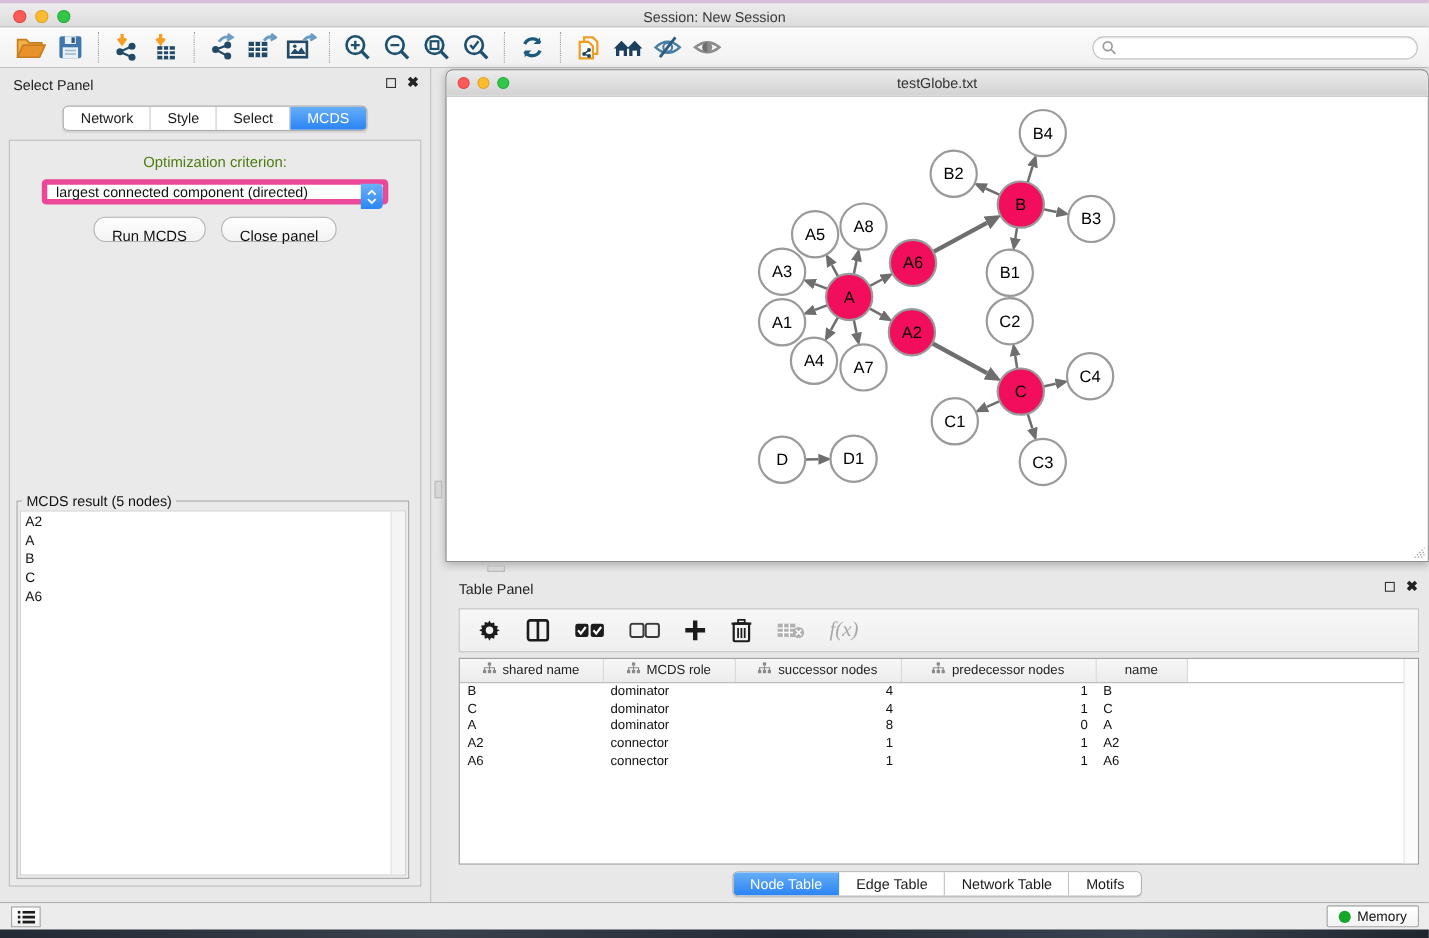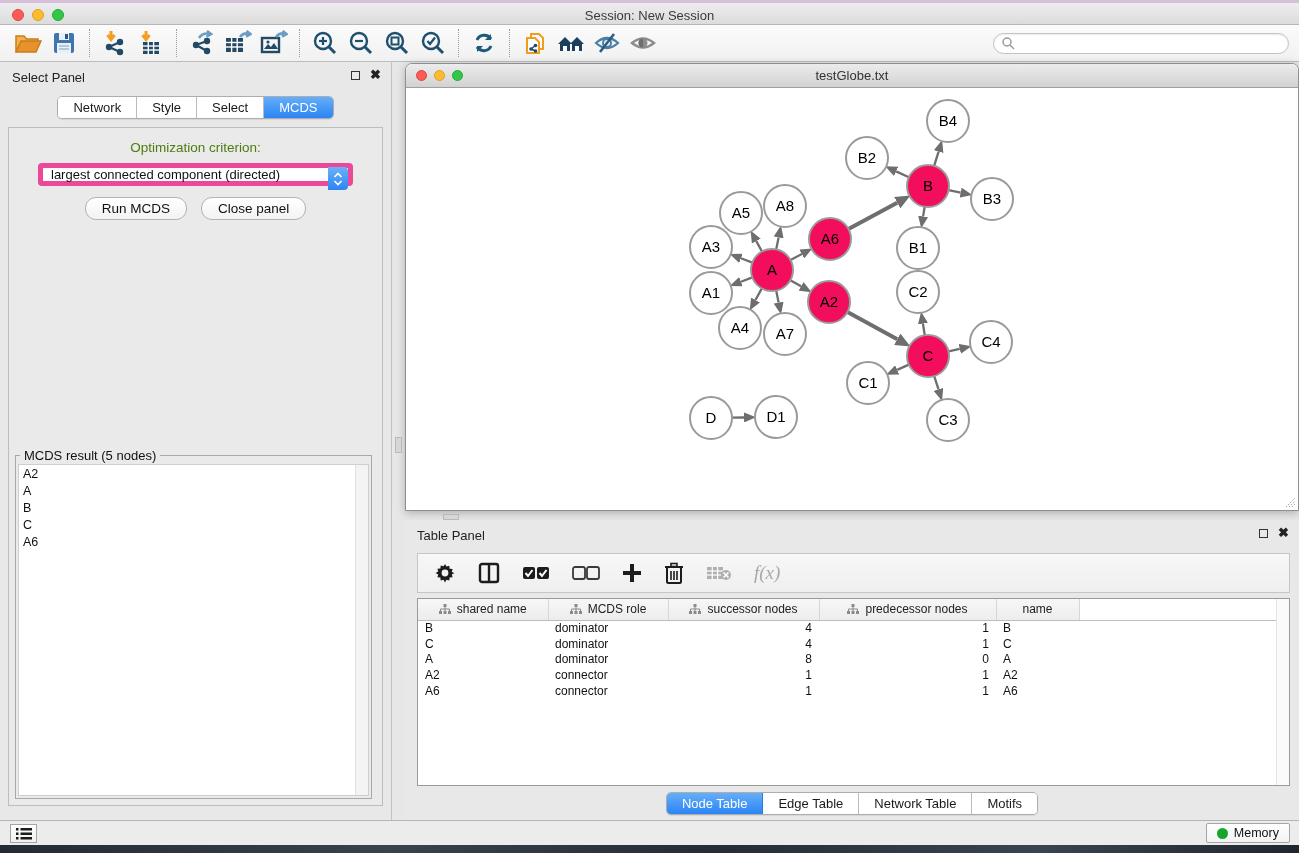--- a/index.html
+++ b/index.html
@@ -52,21 +52,21 @@
   .opt-label { text-align:center; margin-top:12px; font-size:13.5px; color:#4d7c0f; }
   .dropdown { margin:8px auto 0 auto; width:315px; height:23px; background:#fff;
     border:5px solid #ec4899; border-radius:4px; position:relative;
     font-size:13px; color:#111; display:flex; align-items:center; padding-left:8px; }
   .dropdown .stepper { position:absolute; right:0; top:-1px; width:20px; height:23px;
     background:linear-gradient(#6cb1f9,#2b85f5); border-radius:0 4px 4px 0;
     display:flex; flex-direction:column; align-items:center; justify-content:center; color:#fff; }
   .stepper svg { display:block; }
   .btn-row { display:flex; justify-content:center; gap:14px; margin-top:11px; }
   .mac-btn { background:linear-gradient(#ffffff,#f3f3f3); border:1px solid #b3b3b3; border-radius:11px;
-    font-size:13.5px; color:#111; padding:3px 16px; height:23px; line-height:15px; }
+    font-size:13.5px; color:#111; padding:9px 16px; height:23px; line-height:15px; }
 
   .result-group { position:absolute; left:6px; right:10px; top:327px; bottom:6px;
     border:1px solid #a8a8a8;padding-left:10px; }
   .result-legend { position:absolute; top:-8px; left:4px; background:#eaeaea; padding:0 4px;
     font-size:13px; color:#111; }
   .result-list { position:absolute; left:2px; right:2px; top:8px; bottom:2px; background:#fff;
     border:1px solid #cfcfcf; overflow:hidden; }
   .result-scroll { position:absolute; right:0; top:0; bottom:0; width:13px; background:#f4f4f4; border-left:1px solid #e0e0e0; }
   .result-item { font-size:12.5px; color:#111; padding:1.5px 0 1.5px 4px; }
 
@@ -89,21 +89,21 @@
   .tp-toolbar { position:absolute; left:12px; right:9px; top:33px; height:40px;
     background:linear-gradient(#f7f7f7,#efefef); border:1px solid #c6c6c6;
     display:flex; align-items:center; gap:22px; padding-left:16px; }
   .tp-fx { font-family:Liberation Serif, serif; font-style:italic; font-size:19px; color:#a8a8a8; }
   .tp-tablebox { position:absolute; left:12px; right:9px; top:78px; height:188px; background:#fff; border:1px solid #9a9a9a; overflow:hidden; }
   .tp-scroll { position:absolute; right:0; top:0; bottom:0; width:13px; background:#fbfbfb; border-left:1px solid #e3e3e3; }
   table.node-table { border-collapse:collapse; table-layout:fixed; width:868px; font-size:12px; color:#111; }
   table.node-table th { height:21px; background:linear-gradient(#f7f7f7,#ececec);
     border-right:1px solid #d7d7d7; border-bottom:1px solid #bdbdbd;
     font-weight:normal; font-size:12px; color:#222; text-align:center; vertical-align:middle; }
-  table.node-table th .th-inner { display:flex; align-items:center; justify-content:center; gap:6px; }
+  table.node-table th .th-inner { display:flex; align-items:flex-start; justify-content:center; gap:6px; }
   table.node-table th.no-border, table.node-table td.no-border { border-right:none; }
   table.node-table td { height:15.8px; padding:0 7px; white-space:nowrap; }
   td.num { text-align:right; }
   .tp-tabs-row { position:absolute; left:0; right:0; top:272px; text-align:center; }
 
   
   .statusbar { position:absolute; left:0; top:820px; width:1299px; height:25px;
     background:#ececec; border-top:1px solid #b4b4b4; }
   .hist-btn { position:absolute; left:10px; top:3px; width:27px; height:19px;
     background:linear-gradient(#fff,#f0f0f0); border:1px solid #a5a5a5;

